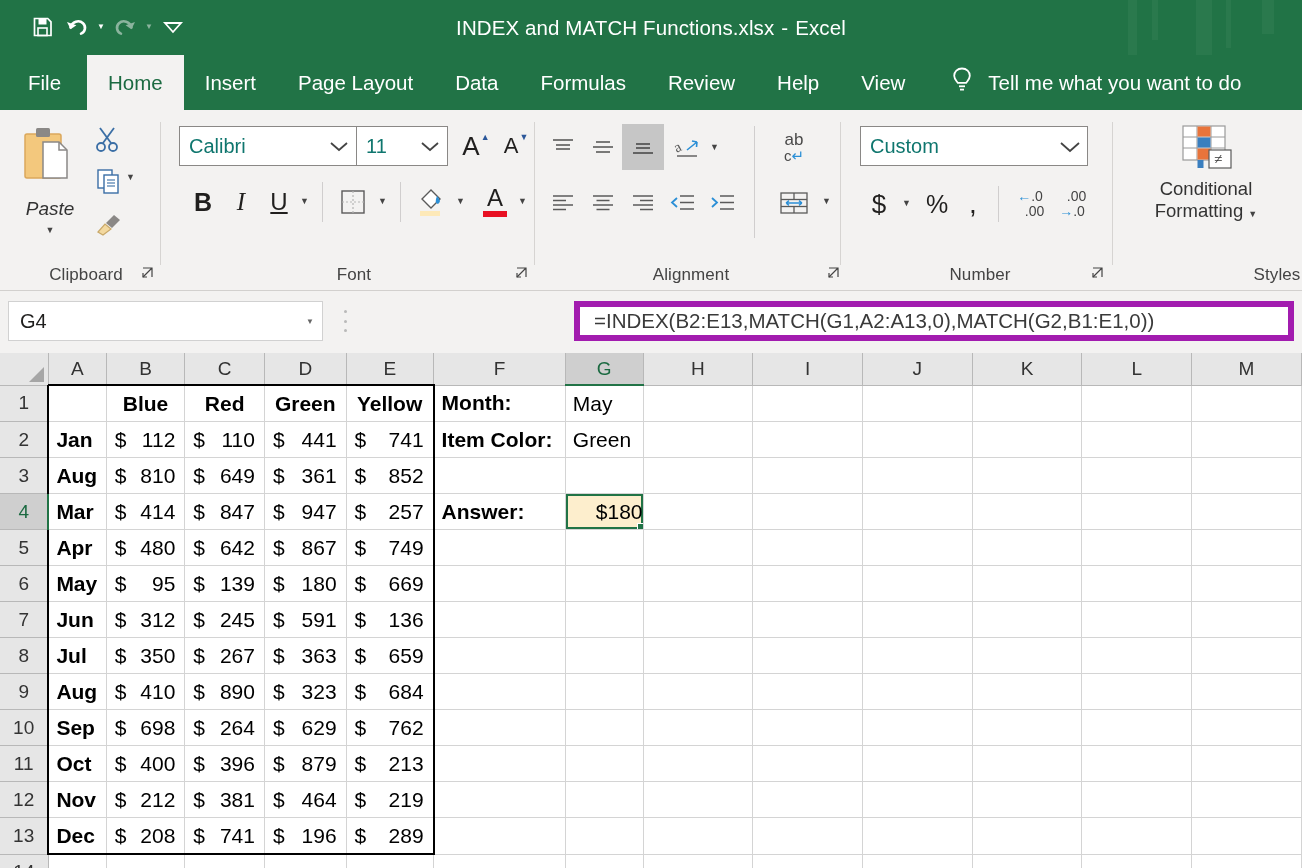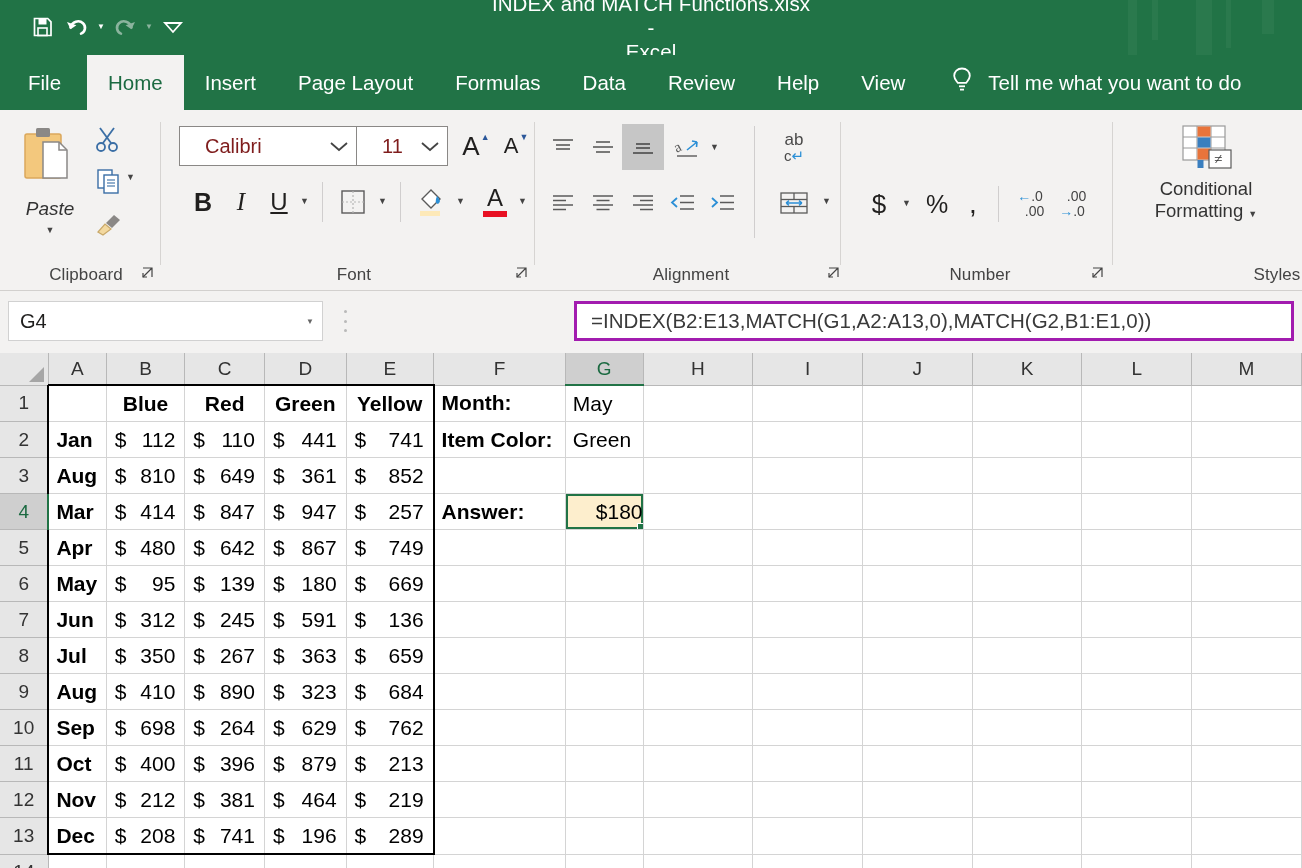--- a/index.html
+++ b/index.html
@@ -28,21 +28,20 @@
   .qat-caret {
     width: 14px; height: 34px; display: flex; align-items: center; justify-content: center;
     color: #ffffff; font-size: 8px; line-height: 1;
   }
   .qat-caret.dim { color: #8bb49e; }
   .doc-title {
     position: absolute; left: 0; top: 0; width: 1302px; height: 55px;
     display: flex; align-items: center; justify-content: center;
     color: #ffffff; font-size: 20.5px; letter-spacing: .1px;
     pointer-events: none;
-    flex-direction: column;
   }
   .doc-title .sep { padding: 0 7px; }
 
   
   .tabstrip {
     position: absolute; left: 0; top: 55px; width: 1302px; height: 55px;
     background: #217346;
     display: flex; align-items: stretch;
   }
   .tab {
@@ -85,22 +84,22 @@
     position: absolute; width: 34px; height: 34px;
     display: flex; align-items: center; justify-content: center;
   }
 
   
   .combo {
     position: absolute; background: #ffffff; border: 1px solid #8a8886;
     display: flex; align-items: center; box-sizing: border-box;
   }
   .combo .val {
-    flex: 1; padding-left: 9px; font-size: 20px; color: #7f1d1d;
-    white-space: nowrap; overflow: hidden; margin-left: 16px;
+    flex: 1; padding-left: 9px; font-size: 20px; color: #0f766e;
+    white-space: nowrap; overflow: hidden;
   }
   .combo .chev {
     width: 34px; display: flex; align-items: center; justify-content: center;
     color: #444;
   }
   .ficon {
     position: absolute; display: flex; align-items: center; justify-content: center;
     color: #201f1e;
   }
   .tinycaret { font-size: 9px; color: #444; }
@@ -124,21 +123,21 @@
   }
   .grip i { display: block; width: 3px; height: 3px; background: #b9b9b9; border-radius: 50%; }
   .fbtns {
     position: absolute; left: 374px; top: 10px; width: 192px; height: 40px;
     background: #fbfbfb; border: 1px solid #e6e6e6; box-sizing: border-box;
     display: flex; align-items: center;
   }
   .fbtn { flex: 1; display: flex; align-items: center; justify-content: center; height: 100%; }
   .finput {
     position: absolute; left: 574px; top: 10px; width: 720px; height: 40px;
-    background: #ffffff; border: 3px solid #a21caf; box-sizing: border-box;
+    background: #ffffff; border: 6px solid #a21caf; box-sizing: border-box;
     display: flex; align-items: center;
   }
   .finput .val {
     padding-left: 14px; font-size: 20.5px; color: #3a3a3a; white-space: nowrap;
   }
 
   
   .gridwrap {
     position: absolute; left: 0; top: 353px; width: 1302px; height: 515px;
     background: #ffffff; overflow: hidden;
@@ -245,22 +244,22 @@
       <span class="sep">-</span>
       <span>Excel</span>
     </div>
   </div>
 
   <div class="tabstrip">
     <div class="tab first">File</div>
     <div class="tab active">Home</div>
     <div class="tab">Insert</div>
     <div class="tab">Page Layout</div>
+    <div class="tab">Data</div>
     <div class="tab">Formulas</div>
-    <div class="tab">Data</div>
     <div class="tab">Review</div>
     <div class="tab">Help</div>
     <div class="tab">View</div>
     <div class="tellme">
       <span>
         <svg width="24" height="28" viewBox="0 0 24 28" aria-hidden="true">
           <path d="M12 2.5 C7.3 2.5 4.2 6 4.2 9.8 C4.2 13 6.4 14.8 7.8 16.8 L16.2 16.8 C17.6 14.8 19.8 13 19.8 9.8 C19.8 6 16.7 2.5 12 2.5 Z" fill="none" stroke="#ffffff" stroke-width="1.8"></path>
           <line x1="9" y1="20.3" x2="15" y2="20.3" stroke="#ffffff" stroke-width="1.8"></line>
           <line x1="10" y1="23.6" x2="14" y2="23.6" stroke="#ffffff" stroke-width="1.8"></line>
         </svg>
@@ -486,20 +485,28 @@
       <div class="dlg-launch" style="left:290px;">
         <svg width="16" height="16" viewBox="0 0 16 16">
             <path d="M3 3 h9 v9 M3 12 L12 3" stroke="#444" stroke-width="1.2" fill="none"></path>
             <path d="M3 8 v4 h4" fill="none" stroke="#444" stroke-width="1.2"></path>
           </svg>
       </div>
       <div class="rgroup-sep" style="left:304px;"></div>
     </div>
 
     <div class="rgroup" style="left:846px; width:268px;">
+      <div class="combo" style="left:14px; top:16px; width:228px; height:40px;">
+        <span class="val">Custom</span>
+        <span class="chev">
+          <svg width="26" height="13" viewBox="0 0 26 13">
+              <path d="M4 3 L13 11 L22 3" fill="none" stroke="#444" stroke-width="1.8"></path>
+            </svg>
+        </span>
+      </div>
       <div class="ficon" style="left:16px; top:74px; width:34px; height:40px; font-size:26px;">
         <span>$</span>
       </div>
       <div style="position:absolute; left:56px; top:88px;" class="tinycaret">▼</div>
       <div class="ficon" style="left:74px; top:74px; width:34px; height:40px; font-size:25px;">
         <span>%</span>
       </div>
       <div class="ficon" style="left:112px; top:74px; width:30px; height:40px; font-size:28px; padding-bottom:10px;">
         <span>,</span>
       </div>

